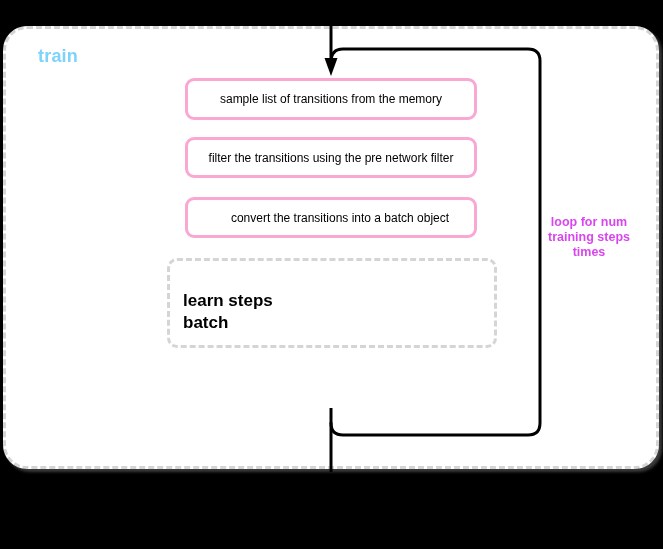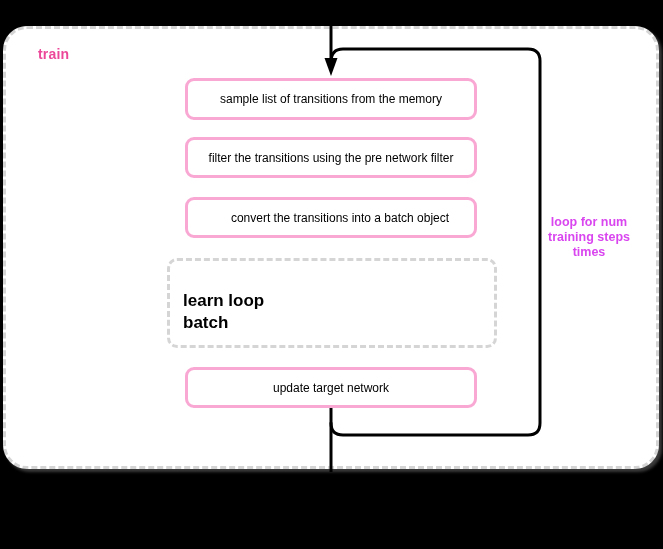--- a/index.html
+++ b/index.html
@@ -24,23 +24,23 @@
     box-sizing: border-box;
     background: #ffffff;
     border: 3px dashed #d4d4d4;
     border-radius: 24px;
     box-shadow: 3px 3px 3px rgba(130,130,130,0.45);
   }
   .title {
     position: absolute;
     left: 38px;
     top: 46px;
-    font-size: 14px;
+    font-size: 18px;
     font-weight: bold;
-    color: #ec4899;
+    color: #7dd3fc;
     letter-spacing: 0.2px;
   }
   .step {
     position: absolute;
     left: 185px;
     width: 292px;
     box-sizing: border-box;
     background: #ffffff;
     border: 3px solid #f9a8d4;
     border-radius: 9px;
@@ -119,25 +119,22 @@
 
   <div class="step step-2">
     <span>filter the transitions using the pre network filter</span>
   </div>
 
   <div class="step step-3">
     <span>convert the transitions into a batch object</span>
   </div>
 
   <div class="subprocess">
-    <span>learn loop
+    <span>learn steps
 batch</span>
   </div>
 
-  <div class="step step-4">
-    <span>update target network</span>
-  </div>
 
   <div class="loop-label">loop for num
 training steps
 times</div>
 
 </div>
 
 </body></html>

